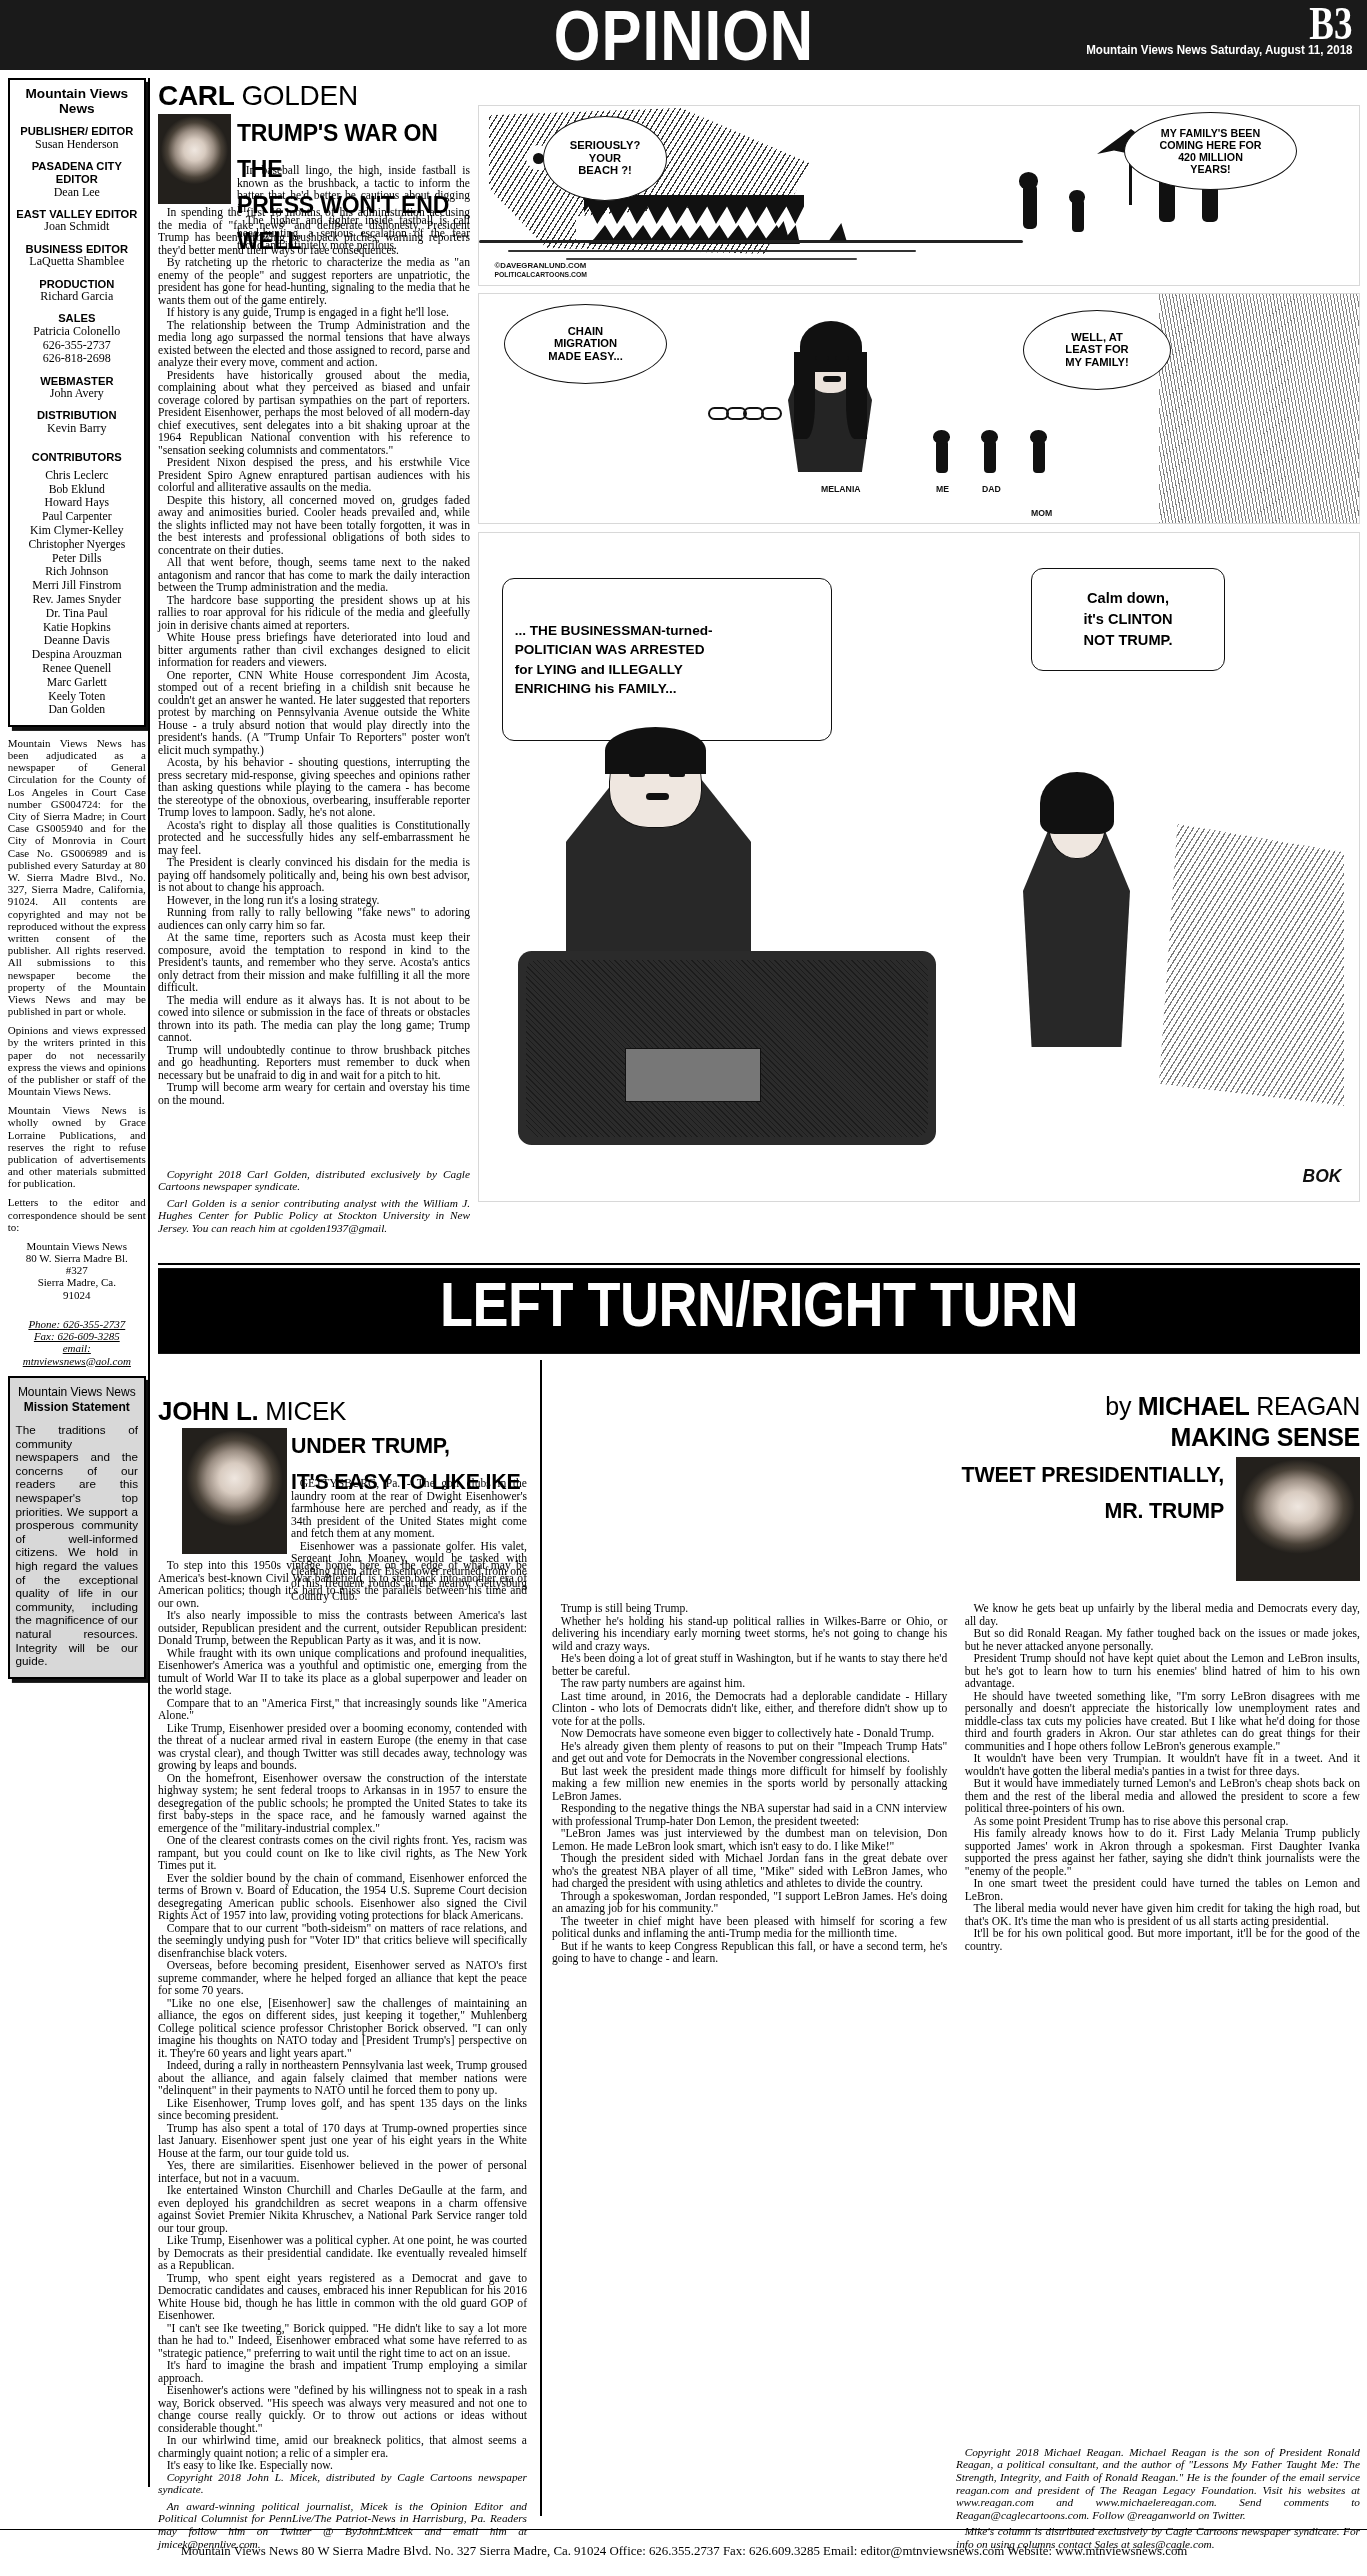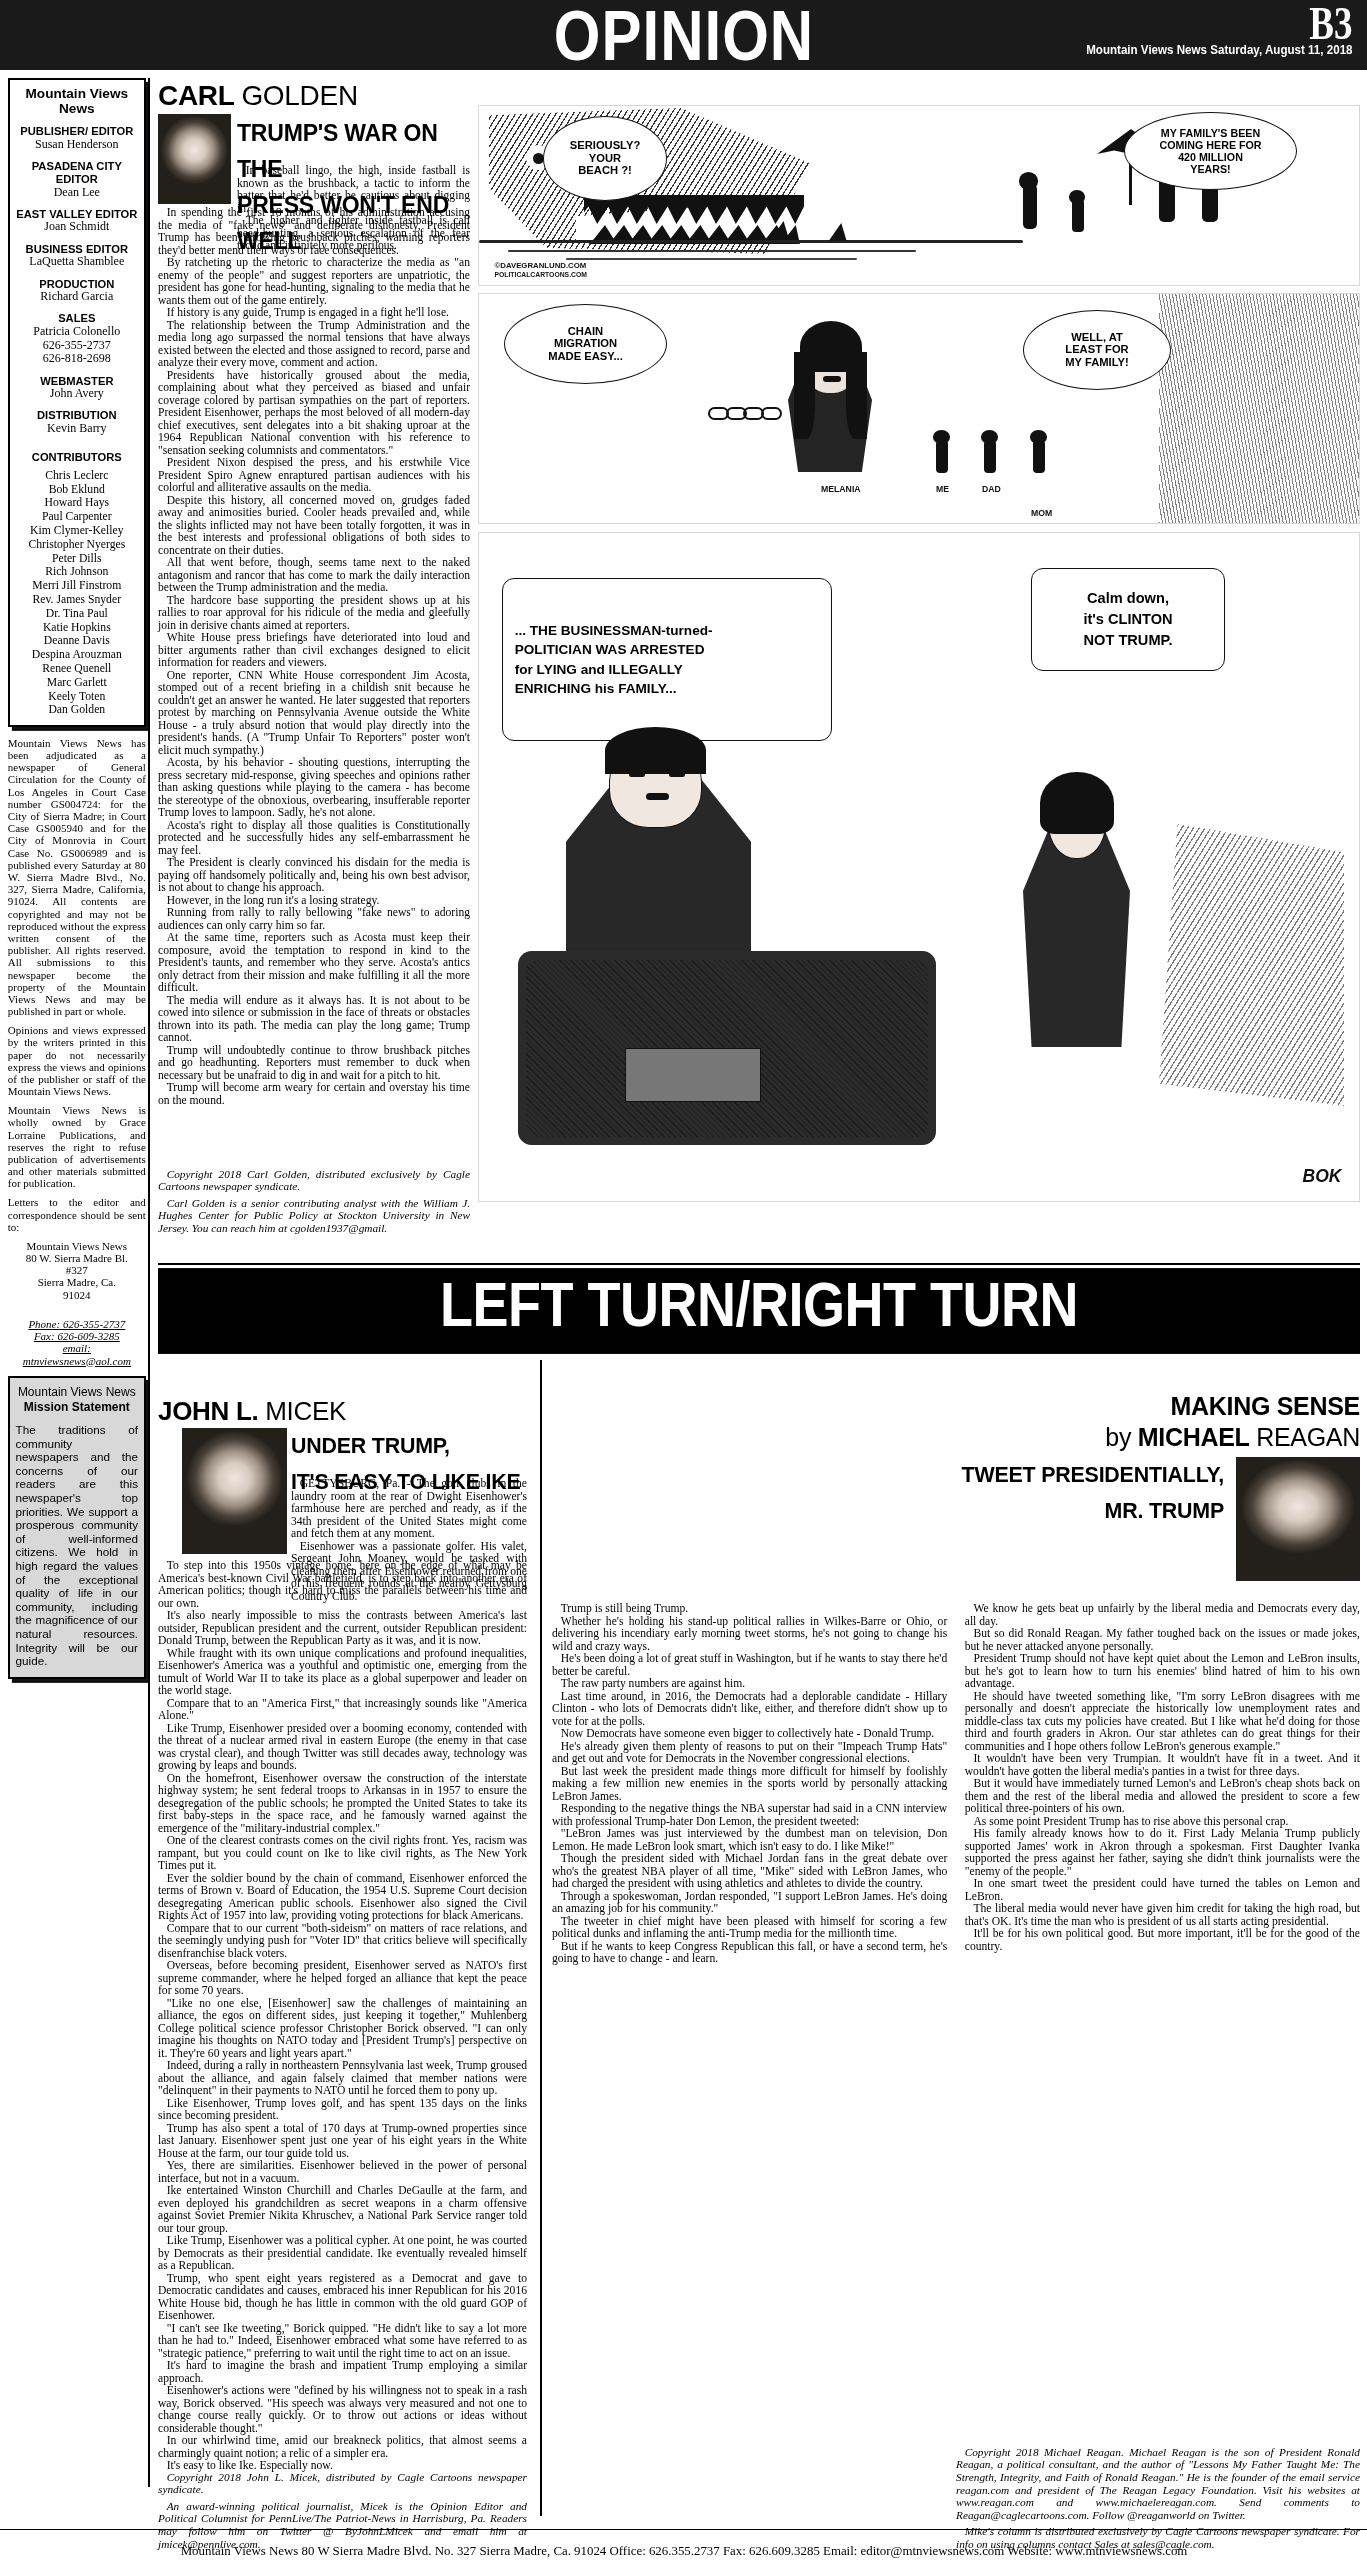--- a/index.html
+++ b/index.html
@@ -510,24 +510,24 @@
 
 <div class="sig" style="position:absolute; left:158px; top:2463px; width:369px;">
   <p style="text-indent:8.7px;">Copyright 2018 John L. Micek, distributed by Cagle Cartoons newspaper syndicate.</p>
   <p style="text-indent:8.7px;">An award-winning political journalist, Micek is the Opinion Editor and Political Columnist for PennLive/The Patriot-News in Harrisburg, Pa. Readers may follow him on Twitter @ ByJohnLMicek and email him at jmicek@pennlive.com.</p>
 </div>
 
 <div class="vrule" style="left:540px; top:1360px; height:1156px;"></div>
 
 <div style="position:absolute; left:874px; top:1391px; width:486px; text-align:right;">
   <div class="col-author" style="font-size:25px;">
+    <span class="light">by </span><b>MICHAEL</b><span class="light"> REAGAN</span>
+  </div>
+  <div class="col-author" style="font-size:25px;">
     <b>MAKING SENSE</b>
-  </div>
-  <div class="col-author" style="font-size:25px;">
-    <span class="light">by </span><b>MICHAEL</b><span class="light"> REAGAN</span>
   </div>
 </div>
 
 <div style="position:absolute; left:874px; top:1457px; width:350px; text-align:right;">
   <div class="col-headline" style="font-size:21.4px;">TWEET PRESIDENTIALLY,</div>
   <div class="col-headline" style="font-size:21.4px;">MR. TRUMP</div>
 </div>
 
 <div class="portrait" style="position:absolute; left:1236px; top:1457px; width:124px; height:124px;"></div>
 

